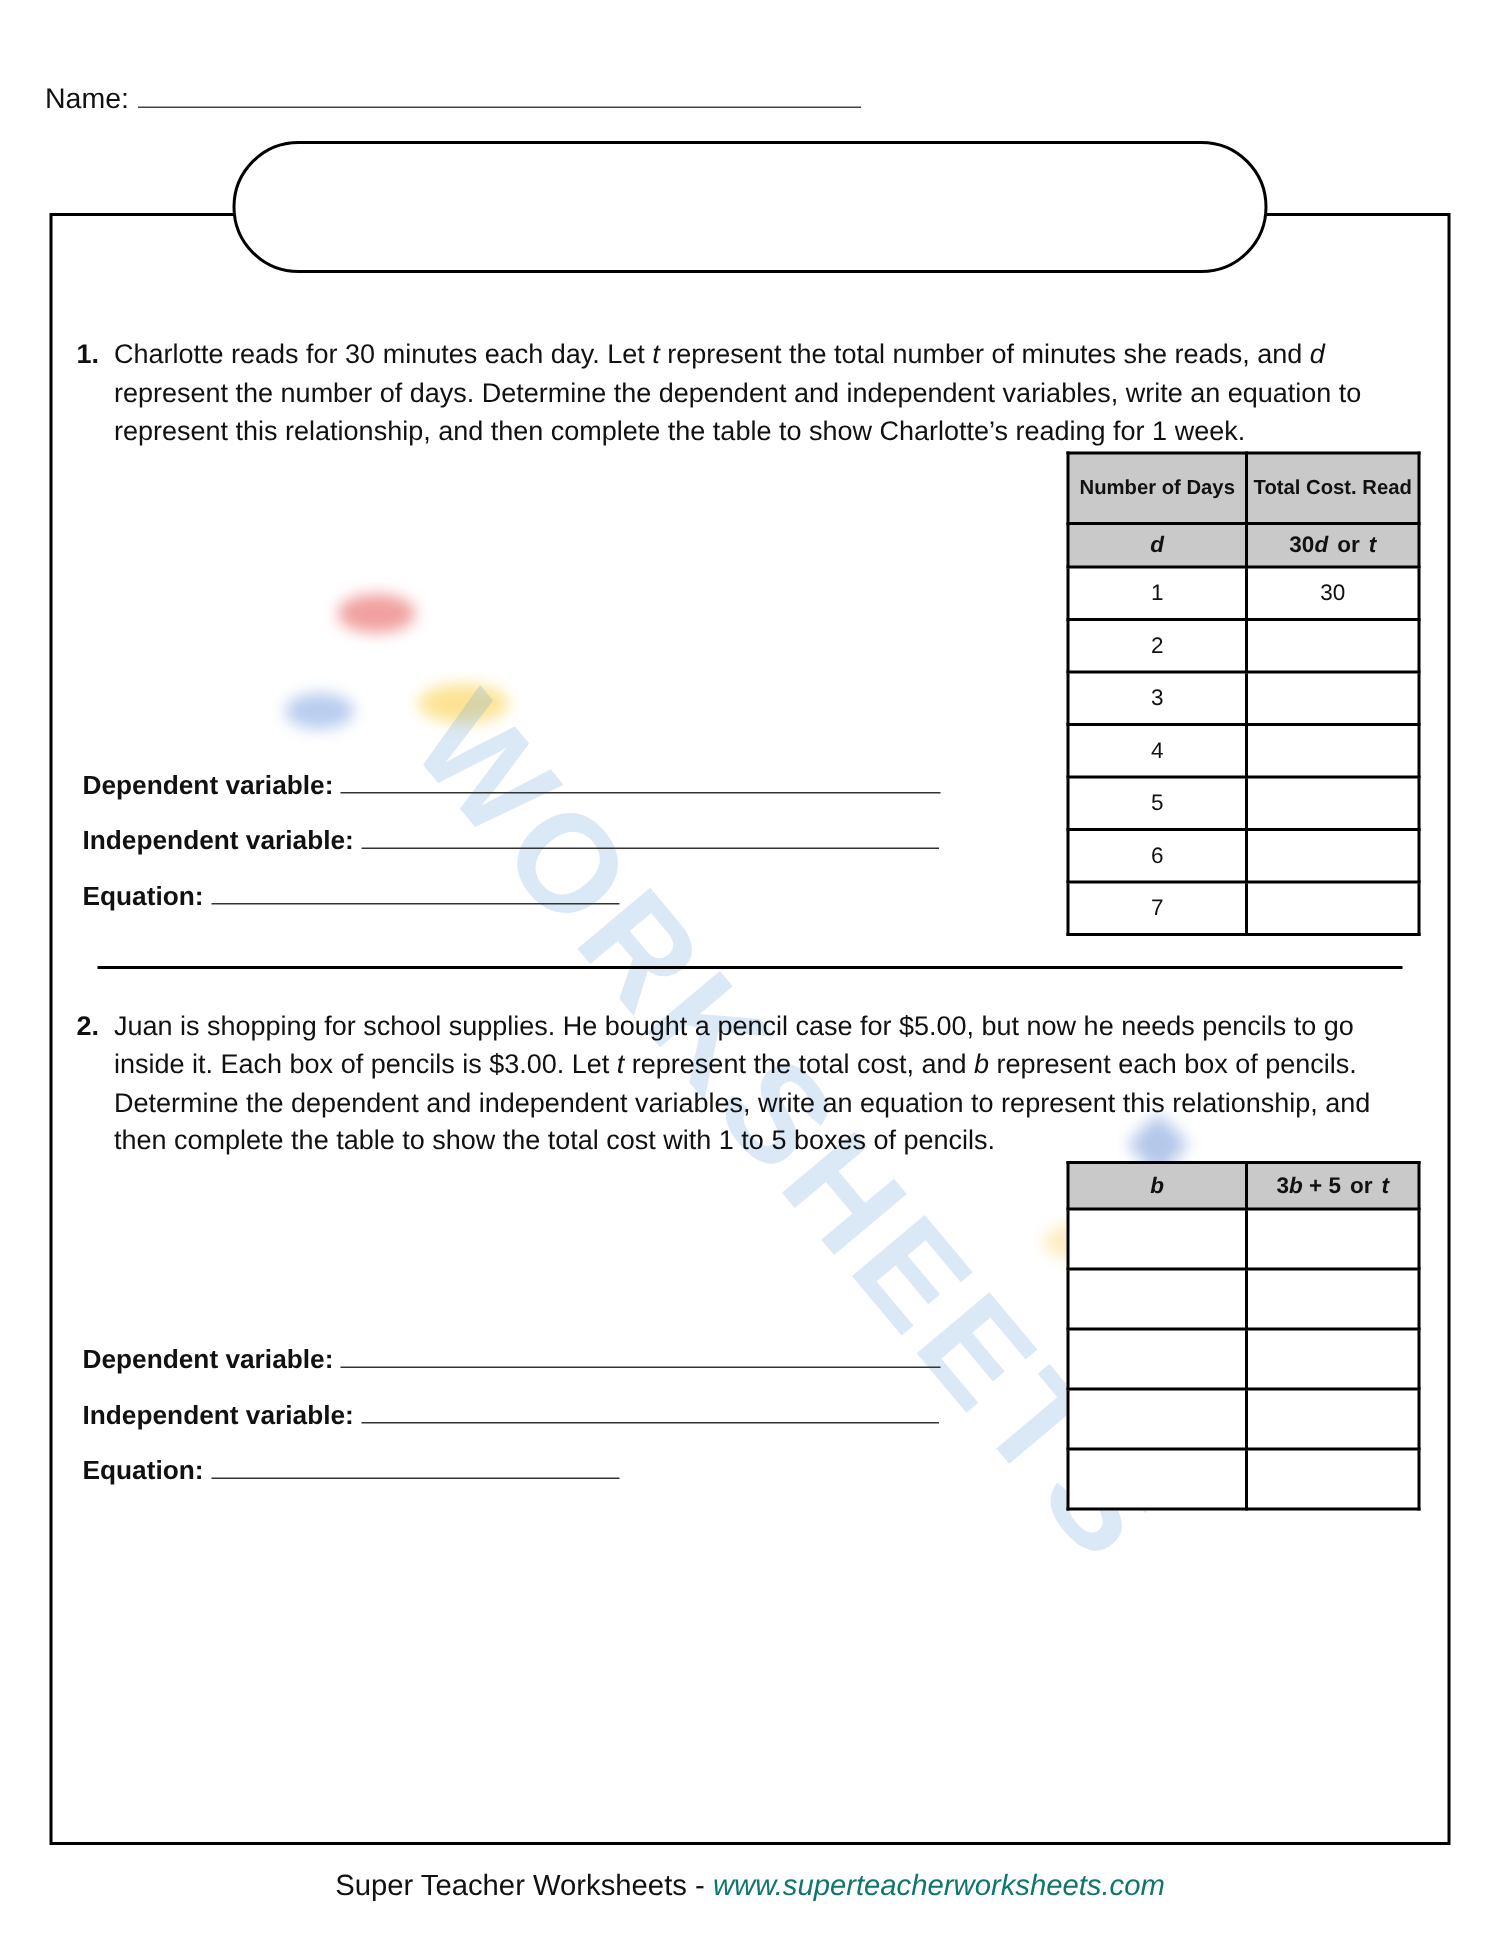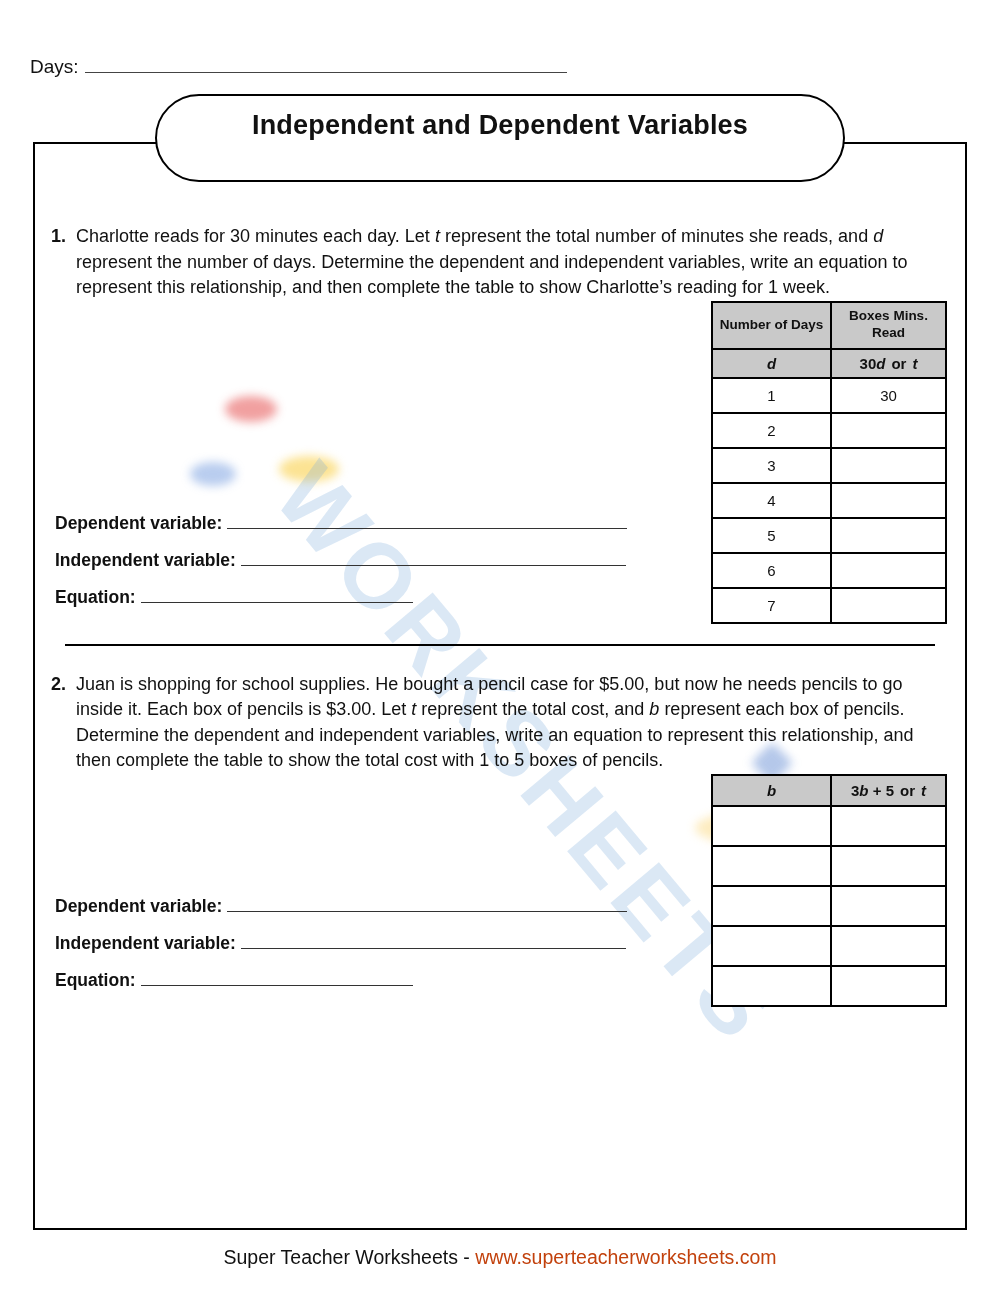--- a/index.html
+++ b/index.html
@@ -86,31 +86,30 @@
   .t1 .data-row td { height: 35px; }
   .t2 .var-row td { height: 31px; }
   .t2 .data-row td { height: 40px; }
 
   .divider { border: none; border-top: 2px solid #000; margin: 20px 14px 0 14px; }
 
   .p2 { margin-top: 26px; }
 
   
   .footer { position: absolute; top: 1246px; left: 0; width: 100%; text-align: center; font-size: 19.5px; }
-  .footer-link { color: #c2410c; }
+  .footer-link { color: #0f766e; font-style: italic; }
 </style>
 </head>
 <body>
 
 <div class="name-row">
-  <span>Days:</span><span class="name-blank"></span>
+  <span>Name:</span><span class="name-blank"></span>
 </div>
 
 <div class="banner">
-  <div class="title">Independent and Dependent Variables</div>
 </div>
 
 <div class="main-box">
   <div class="wm-layer">
     <span class="blob blob-red1"></span>
     <span class="blob blob-yellow1"></span>
     <span class="blob blob-blue1"></span>
     <span class="blob blob-blue2"></span>
     <span class="blob blob-yellow2"></span>
     <span class="blob blob-orange1"></span>
@@ -135,21 +134,21 @@
         </div>
         <div class="field-line">
           <span class="field-label">Equation:</span><span class="blank blank-eq"></span>
         </div>
       </div>
 
       <table class="wtable t1">
         <tbody>
             <tr class="hdr-row">
           <td class="c1">Number of Days</td>
-          <td class="c2">Boxes Mins. Read</td>
+          <td class="c2">Total Cost. Read</td>
         </tr>
         <tr class="var-row">
           <td class="c1 ital">d</td>
           <td class="c2"><span>30</span><span class="ital">d</span><span></span><span class="formula-or">or</span><span class="ital">t</span></td>
         </tr>
         <tr class="data-row">
           <td class="c1">1</td>
           <td class="c2">30</td>
         </tr>
         <tr class="data-row">

